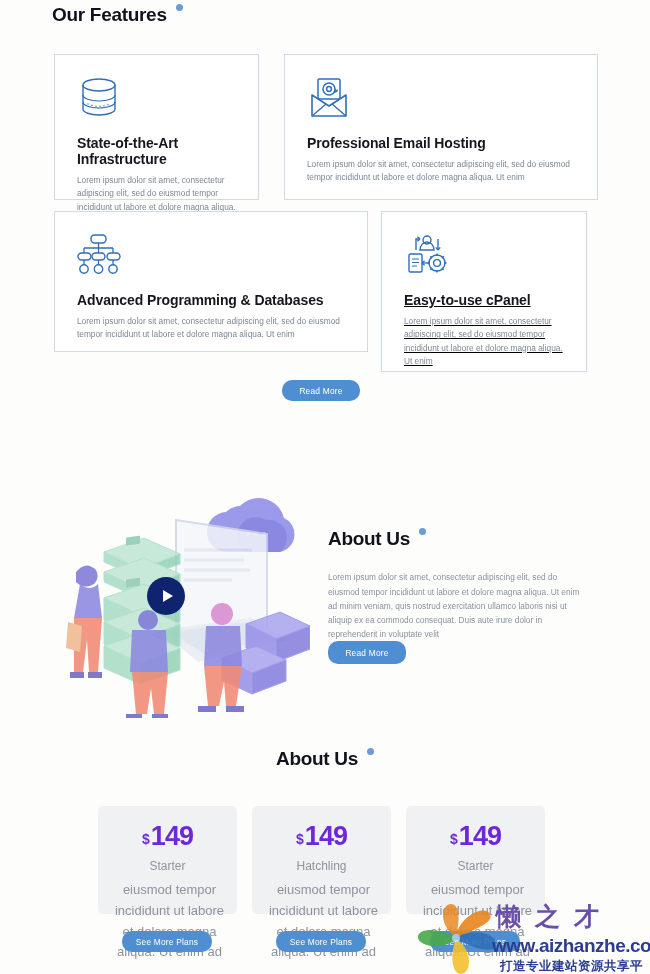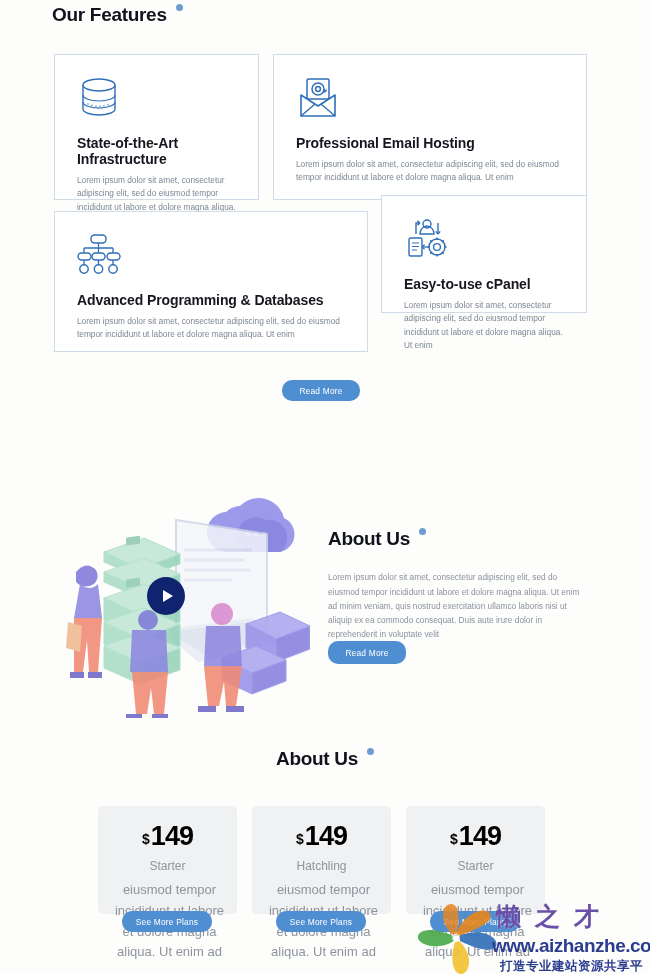--- a/index.html
+++ b/index.html
@@ -28,23 +28,23 @@
   .card .ic{margin:20px 0 0 22px;height:46px;}
   .card h3{
     margin:14px 0 0 22px;font-size:14px;font-weight:bold;color:#15161f;
     letter-spacing:-.1px;
   }
   .card p{
     margin:7px 22px 0 22px;font-size:8.3px;line-height:1.62;color:#7d8795;
   }
 
   #card1{left:54px;top:54px;width:205px;height:146px;}
-  #card2{left:273px;top:54px;width:314px;height:146px;}
+  #card2{left:284px;top:54px;width:314px;height:146px;}
   #card3{left:54px;top:211px;width:314px;height:141px;}
-  #card4{left:381px;top:195px;width:206px;height:118px;}
+  #card4{left:381px;top:211px;width:206px;height:161px;text-decoration:underline;}
 
   
   .btn{
     background:#4f8ed1;color:#fff;border:none;border-radius:10px;
     font-family:inherit;font-size:8.4px;letter-spacing:.2px;
     cursor:pointer;display:flex;align-items:center;justify-content:center;
   }
   #readmore1{position:absolute;left:282px;top:380px;width:78px;height:21px;}
   #readmore2{position:absolute;left:328px;top:641px;width:78px;height:23px;}
 
@@ -75,27 +75,27 @@
   }
   .price-card{
     position:absolute;top:806px;width:139px;height:108px;
     background:#f0f1f2;border-radius:5px;box-sizing:border-box;
     padding-top:17px;text-align:center;
   }
   #pc1{left:98px;}
   #pc2{left:252px;}
   #pc3{left:406px;}
   .price-amt{
-    font-size:27px;font-weight:bold;color:#000000;letter-spacing:-1px;
+    font-size:27px;font-weight:bold;color:#6d28d9;letter-spacing:-1px;
     line-height:1;
   }
   .price-amt .cur{font-size:14px;vertical-align:10%;margin-right:2px;font-weight:bold;}
   .plan-name{margin-top:9px;font-size:12px;color:#8d949e;}
   .plan-desc{margin:7px 12px 0 16px;font-size:13px;line-height:1.6;color:#8d949e;}
-  .plan-btn{position:absolute;top:911px;width:90px;height:21px;}
+  .plan-btn{position:absolute;top:931px;width:90px;height:21px;}
   #pb1{left:122px;}
   #pb2{left:276px;}
   #pb3{left:430px;}
 
   
   #watermark{
     position:absolute;left:404px;top:902px;width:246px;height:72px;
     pointer-events:none;
   }
   #wm-cn{

